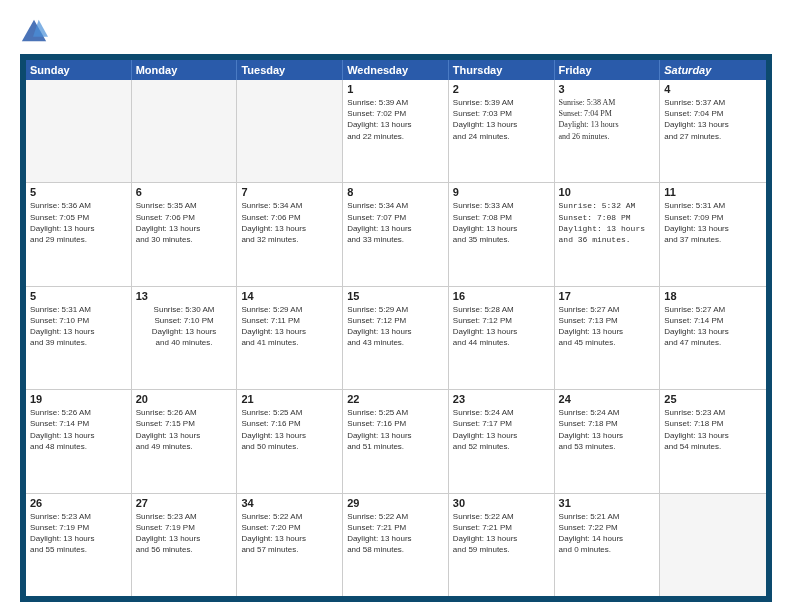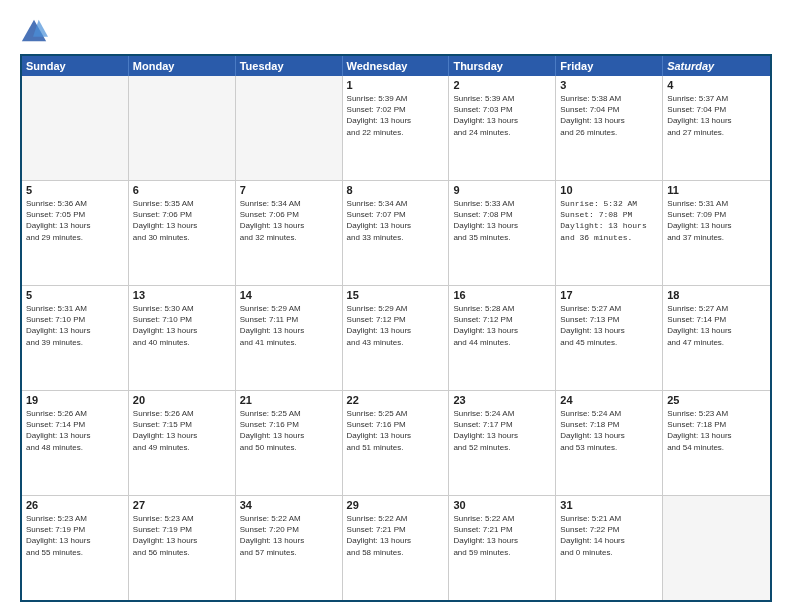--- a/index.html
+++ b/index.html
@@ -48,21 +48,21 @@
       line-height: 1.1;
     }
     .subtitle {
       font-size: 14px;
       color: #333;
     }
     .calendar {
       flex: 1;
       display: flex;
       flex-direction: column;
-      border: 2px solid #0c4a6e;
+      border: 6px solid #0c4a6e;
     }
     .cal-header {
       display: grid;
       grid-template-columns: repeat(7, 1fr);
       background: #2a5baa;
     }
     .cal-header-cell {
       color: #fff;
       font-size: 11px;
       font-weight: bold;
@@ -151,21 +151,21 @@
           </div>
           <div class="cal-cell">
             <div class="day-num">2</div>
             <div class="day-detail" style="white-space: pre-line;">Sunrise: 5:39 AM
 Sunset: 7:03 PM
 Daylight: 13 hours
 and 24 minutes.</div>
           </div>
           <div class="cal-cell">
             <div class="day-num">3</div>
-            <div class="day-detail" style="white-space: pre-line;">Sunrise: 5:38 AM
+            <div class="day-detail" style="white-space: pre-line; font-family: Liberation Serif, serif;">Sunrise: 5:38 AM
 Sunset: 7:04 PM
 Daylight: 13 hours
 and 26 minutes.</div>
           </div>
           <div class="cal-cell">
             <div class="day-num">4</div>
             <div class="day-detail" style="white-space: pre-line;">Sunrise: 5:37 AM
 Sunset: 7:04 PM
 Daylight: 13 hours
 and 27 minutes.</div>
@@ -225,21 +225,21 @@
         <div class="cal-row">
           <div class="cal-cell">
             <div class="day-num">5</div>
             <div class="day-detail" style="white-space: pre-line;">Sunrise: 5:31 AM
 Sunset: 7:10 PM
 Daylight: 13 hours
 and 39 minutes.</div>
           </div>
           <div class="cal-cell">
             <div class="day-num">13</div>
-            <div class="day-detail" style="white-space: pre-line;">Sunrise: 5:30 AM
+            <div class="day-detail" style="white-space: pre-line; text-align: center;">Sunrise: 5:30 AM
 Sunset: 7:10 PM
 Daylight: 13 hours
 and 40 minutes.</div>
           </div>
           <div class="cal-cell">
             <div class="day-num">14</div>
             <div class="day-detail" style="white-space: pre-line;">Sunrise: 5:29 AM
 Sunset: 7:11 PM
 Daylight: 13 hours
 and 41 minutes.</div>

